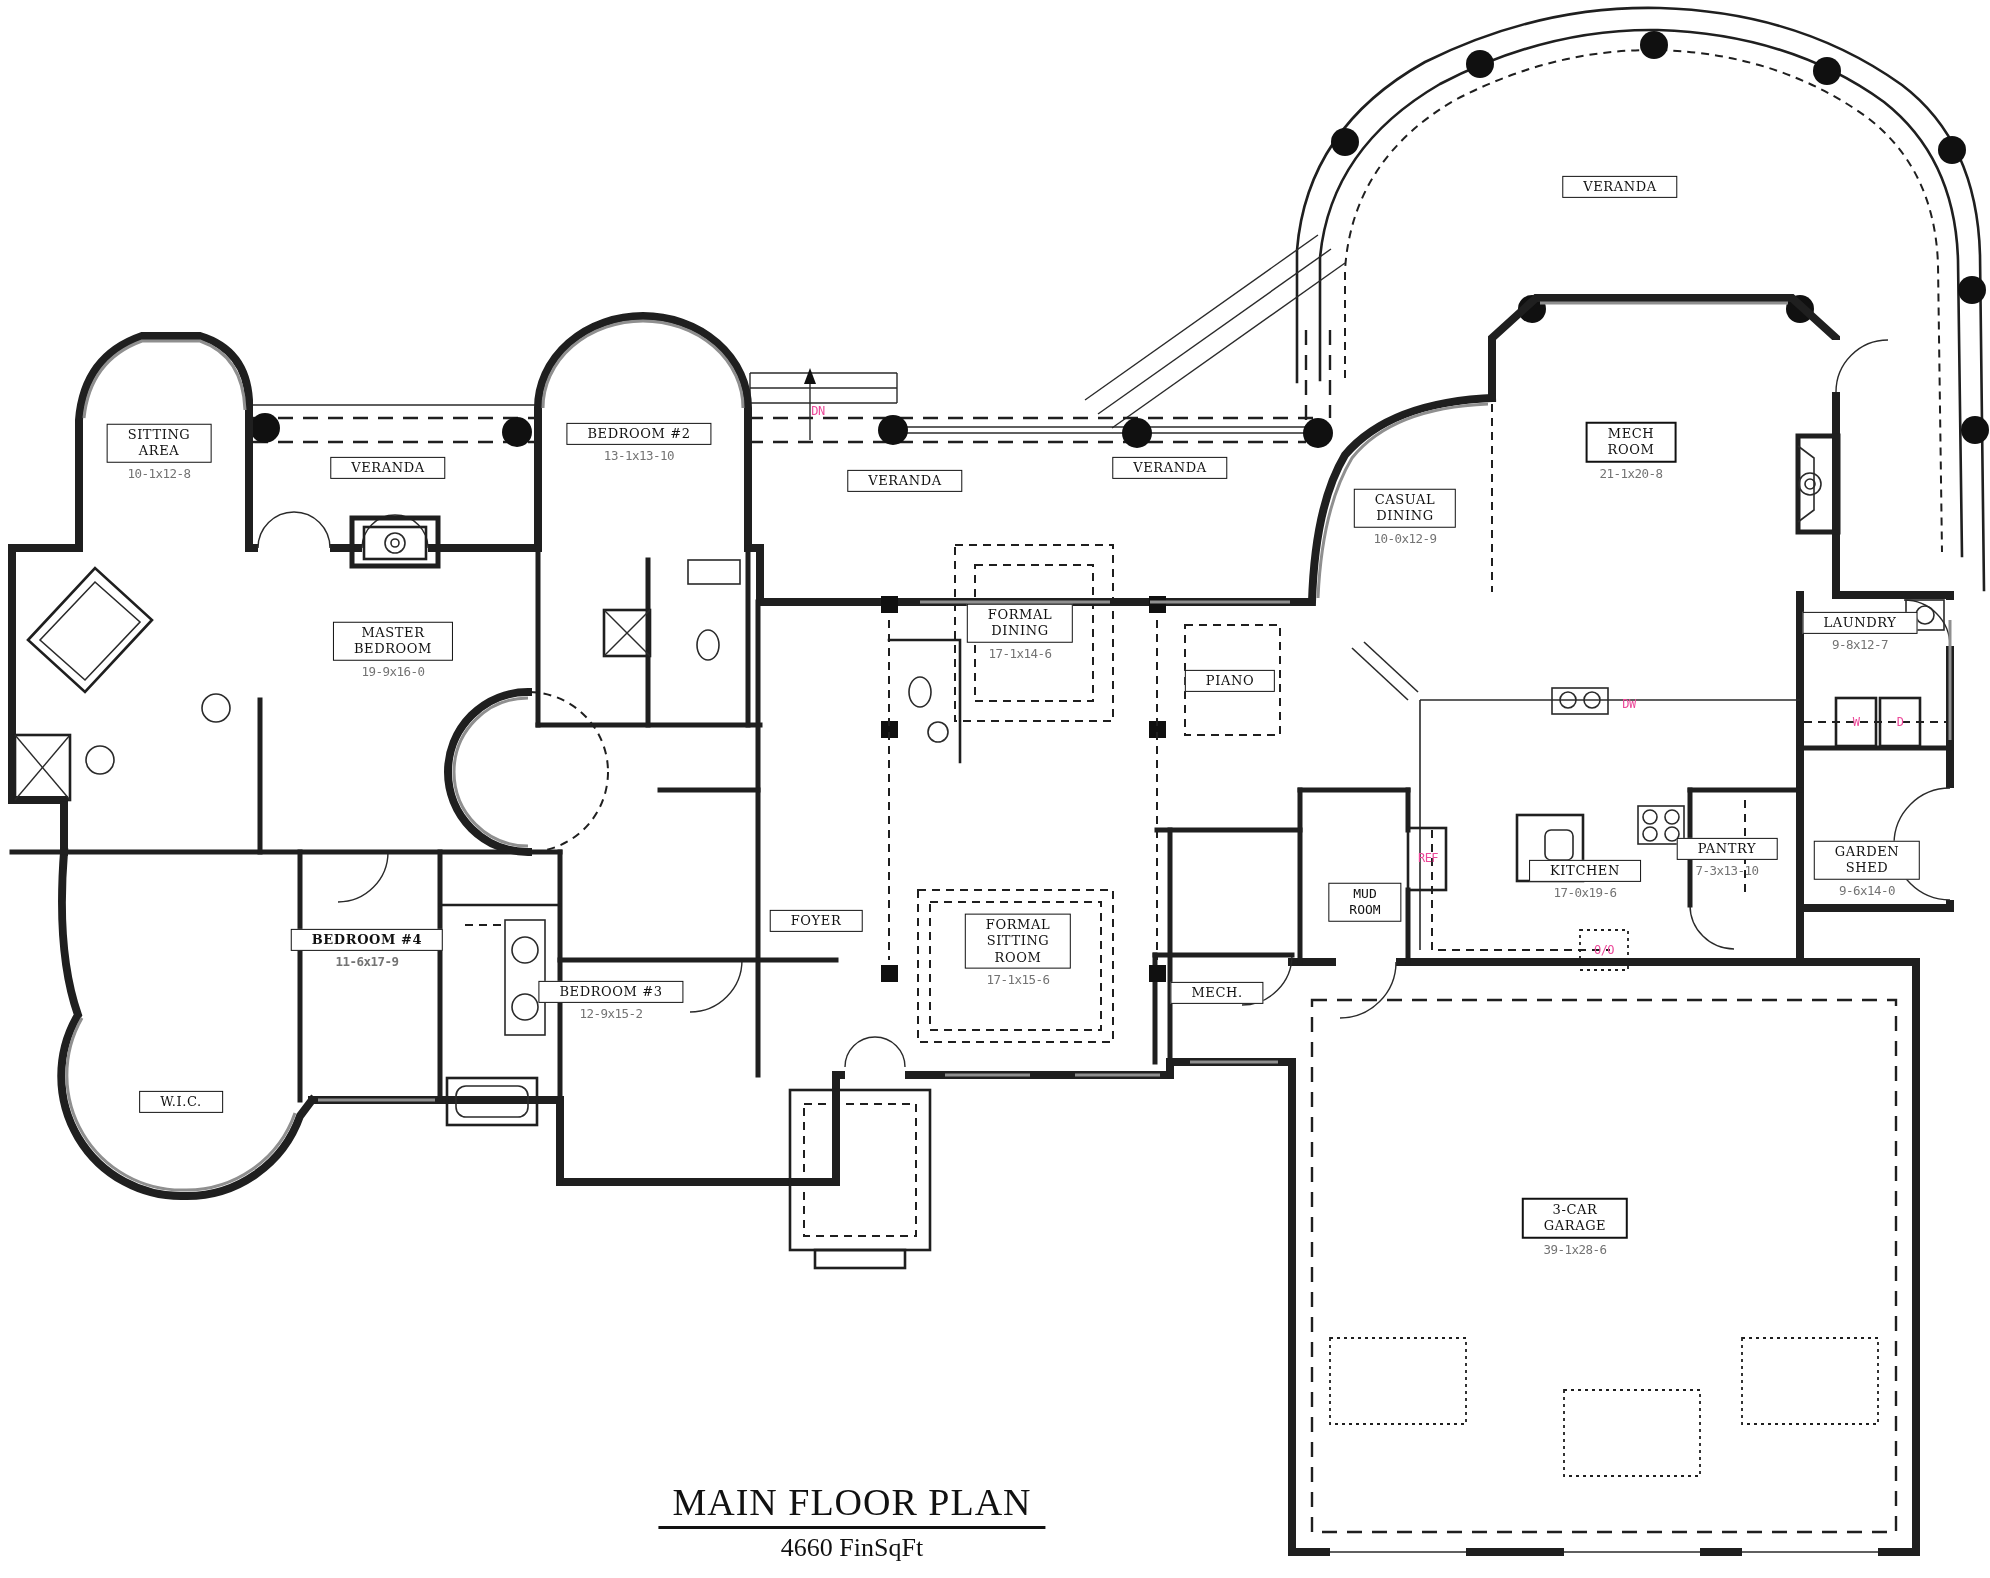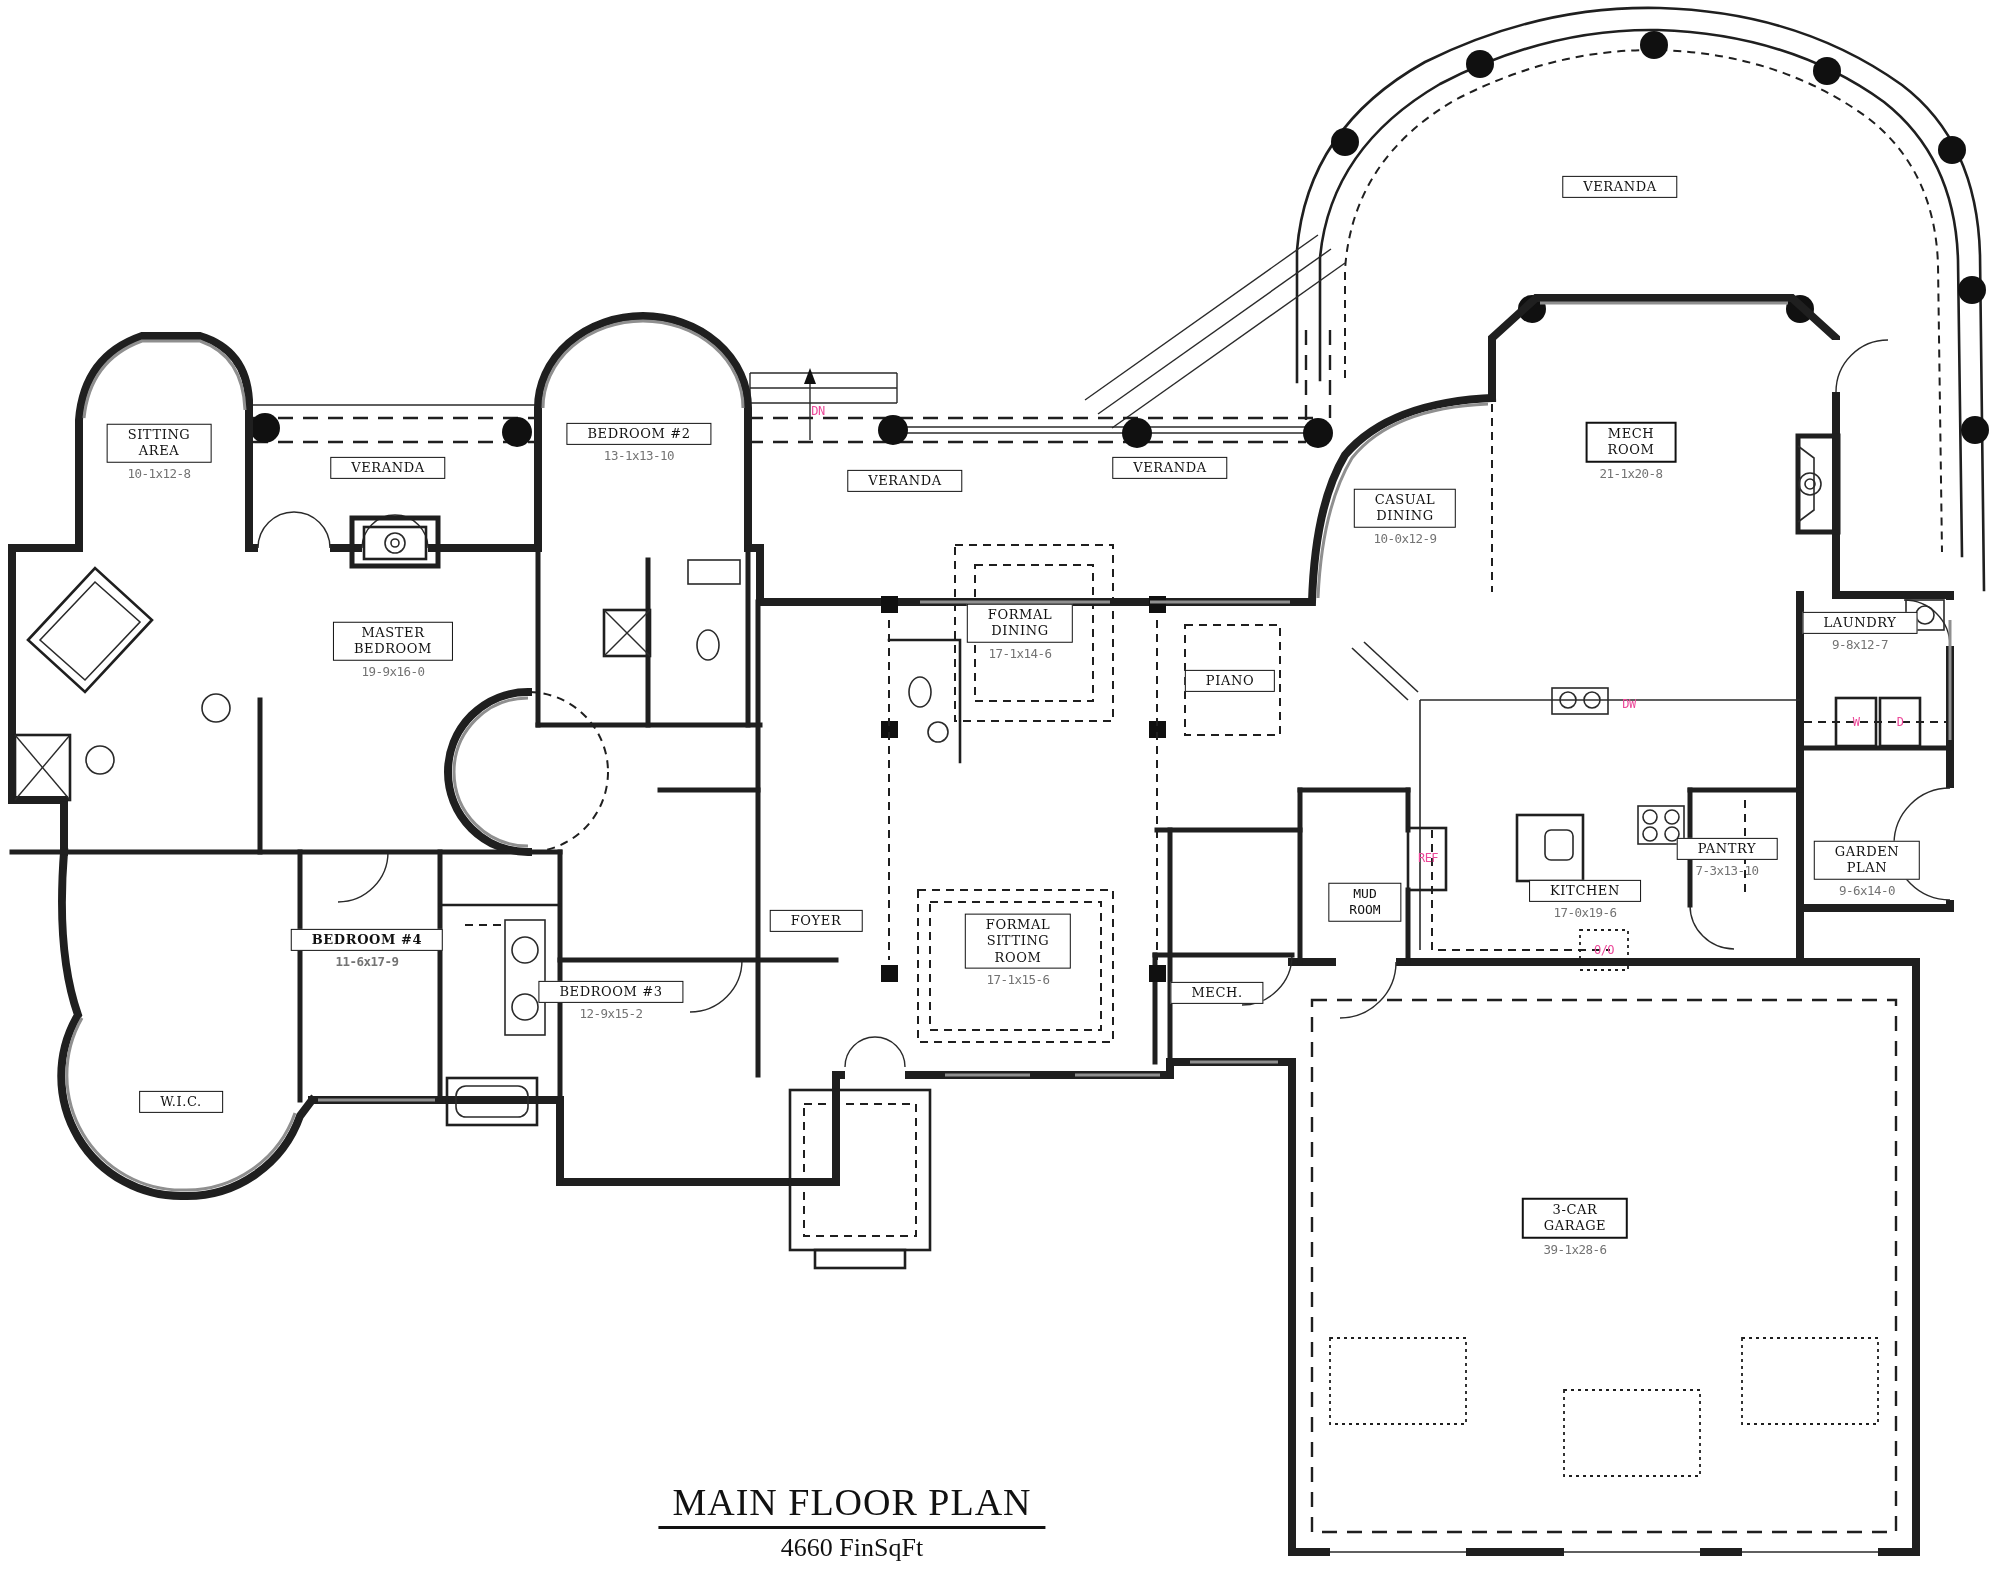--- a/index.html
+++ b/index.html
@@ -347,31 +347,31 @@
         <div class="box">PIANO</div>
       </div>
       <div class="room-label serif" style="left: 1860px; top: 632px;">
         <div class="box">LAUNDRY</div>
         <div class="dims">9-8x12-7</div>
       </div>
       <div class="room-label hand" style="left: 1365px; top: 902px;">
         <div class="box">MUD
 ROOM</div>
       </div>
-      <div class="room-label serif" style="left: 1585px; top: 900px;">
+      <div class="room-label serif" style="left: 1585px; top: 880px;">
         <div class="box">KITCHEN</div>
         <div class="dims">17-0x19-6</div>
       </div>
       <div class="room-label serif" style="left: 1727px; top: 858px;">
         <div class="box">PANTRY</div>
         <div class="dims">7-3x13-10</div>
       </div>
       <div class="room-label serif" style="left: 1867px; top: 869px;">
         <div class="box">GARDEN
-PLAN</div>
+SHED</div>
         <div class="dims">9-6x14-0</div>
       </div>
       <div class="room-label serif" style="left: 367px; top: 949px; font-weight: bold;">
         <div class="box">BEDROOM #4</div>
         <div class="dims">11-6x17-9</div>
       </div>
       <div class="room-label serif" style="left: 611px; top: 1001px;">
         <div class="box">BEDROOM #3</div>
         <div class="dims">12-9x15-2</div>
       </div>

